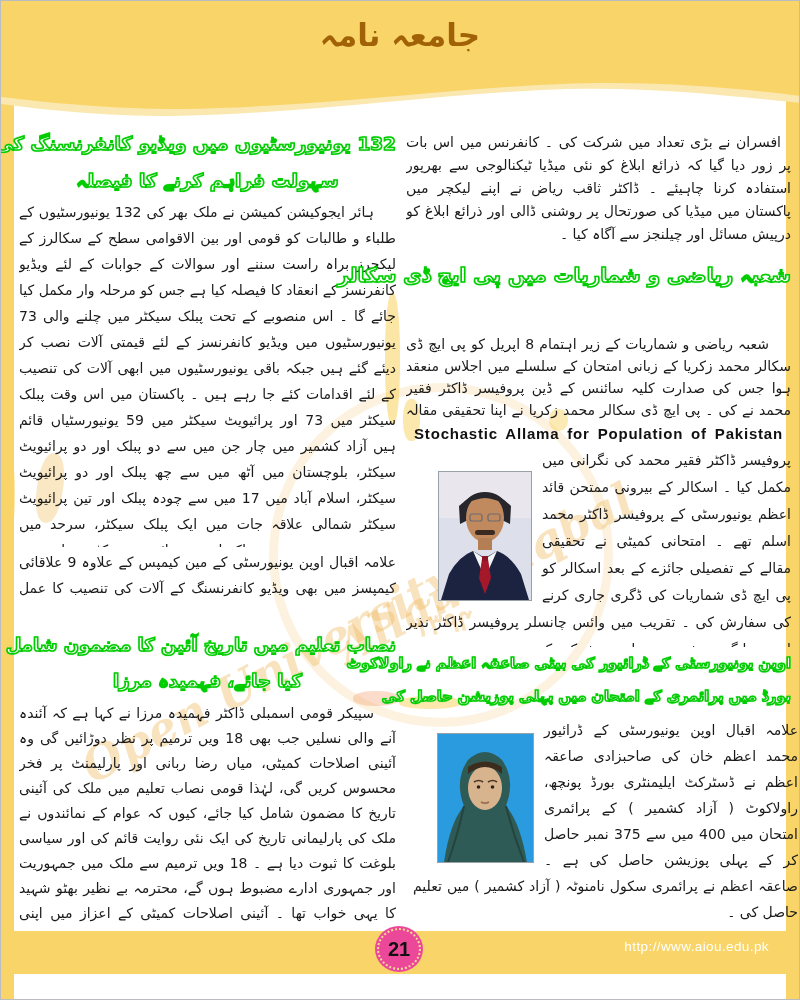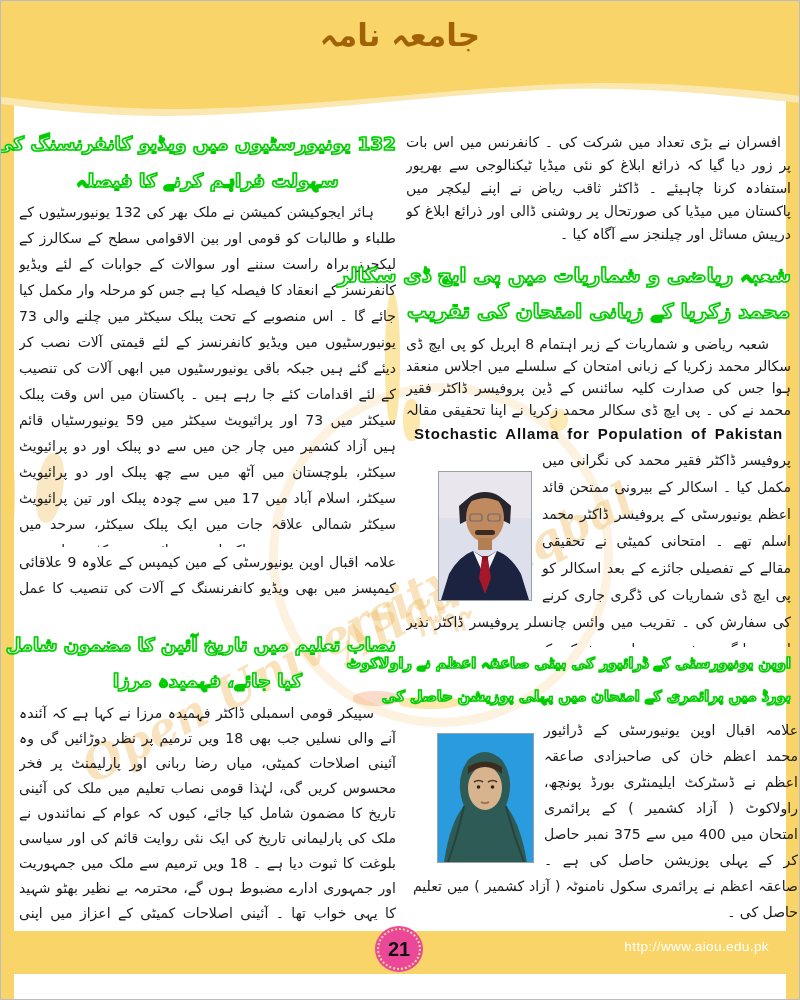--- a/index.html
+++ b/index.html
@@ -79,21 +79,20 @@
 
     <div class="col-block para indent" lang="ur" style="left:0;top:700px;width:377px;height:228px;line-height:25px;">سپیکر قومی اسمبلی ڈاکٹر فہمیدہ مرزا نے کہا ہے کہ آئندہ آنے والی نسلیں جب بھی 18 ویں ترمیم پر نظر دوڑائیں گی وہ آئینی اصلاحات کمیٹی، میاں رضا ربانی اور پارلیمنٹ پر فخر محسوس کریں گی، لہٰذا قومی نصاب تعلیم میں ملک کی آئینی تاریخ کا مضمون شامل کیا جائے، کیوں کہ عوام کے نمائندوں نے ملک کی پارلیمانی تاریخ کی ایک نئی روایت قائم کی اور سیاسی بلوغت کا ثبوت دیا ہے ۔ 18 ویں ترمیم سے ملک میں جمہوریت اور جمہوری ادارے مضبوط ہوں گے، محترمہ بے نظیر بھٹو شہید کا یہی خواب تھا ۔ آئینی اصلاحات کمیٹی کے اعزاز میں اپنی طرف سے دیئے گئے ظہرانہ سے خطاب کرتے ہوئے انہوں نے کہا کہ 18 ویں ترمیم کی منظوری سے ایک نئی تاریخ رقم ہوئی ہے ۔</div>
   </div>
 
   <div style="position:absolute;left:405px;top:0;width:385px;height:930px;z-index:2;">
 
     <div class="col-block para" lang="ur" style="left:0;top:130px;width:385px;height:124px;line-height:23px;text-indent:10px;">افسران نے بڑی تعداد میں شرکت کی ۔ کانفرنس میں اس بات پر زور دیا گیا کہ ذرائع ابلاغ کو نئی میڈیا ٹیکنالوجی سے بھرپور استفادہ کرنا چاہیئے ۔ ڈاکٹر ثاقب ریاض نے اپنے لیکچر میں پاکستان میں میڈیا کی صورتحال پر روشنی ڈالی اور ذرائع ابلاغ کو درپیش مسائل اور چیلنجز سے آگاہ کیا ۔</div>
 
     <div class="headline" style="top:256px;font-size:20px;line-height:36px;">
       <div>شعبہ ریاضی و شماریات میں پی ایچ ڈی سکالر</div>
-      <div>محمد زکریا کے زبانی امتحان کی تقریب</div>
     </div>
 
     <div class="col-block para indent" lang="ur" style="left:0;top:332px;width:385px;height:90px;line-height:22px;">شعبہ ریاضی و شماریات کے زیر اہتمام 8 اپریل کو پی ایچ ڈی سکالر محمد زکریا کے زبانی امتحان کے سلسلے میں اجلاس منعقد ہوا جس کی صدارت کلیہ سائنس کے ڈین پروفیسر ڈاکٹر فقیر محمد نے کی ۔ پی ایچ ڈی سکالر محمد زکریا نے اپنا تحقیقی مقالہ جس کا موضوع تھا :</div>
 
     <div class="eng-title" style="left:0;top:424px;width:385px;">Stochastic Allama for Population of Pakistan</div>
 
     <div class="col-block" style="left:0;top:446px;width:385px;height:200px;line-height:27px;">
       <div class="photo" style="margin:24px 10px 8px 32px;">
         <svg width="92" height="128" viewBox="0 0 92 128">
           <rect width="92" height="128" fill="#dde0ea"></rect>

